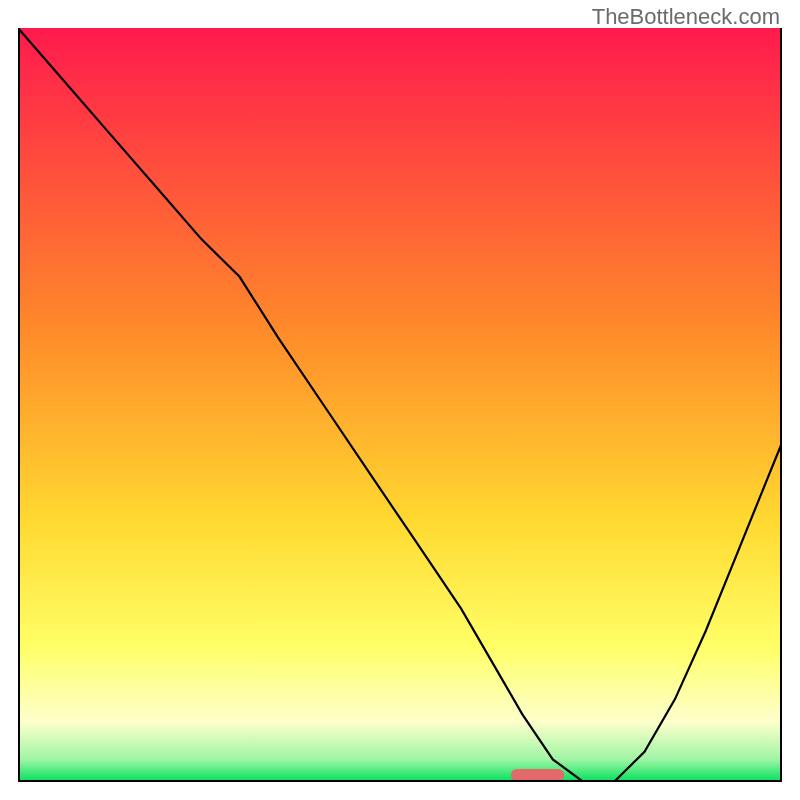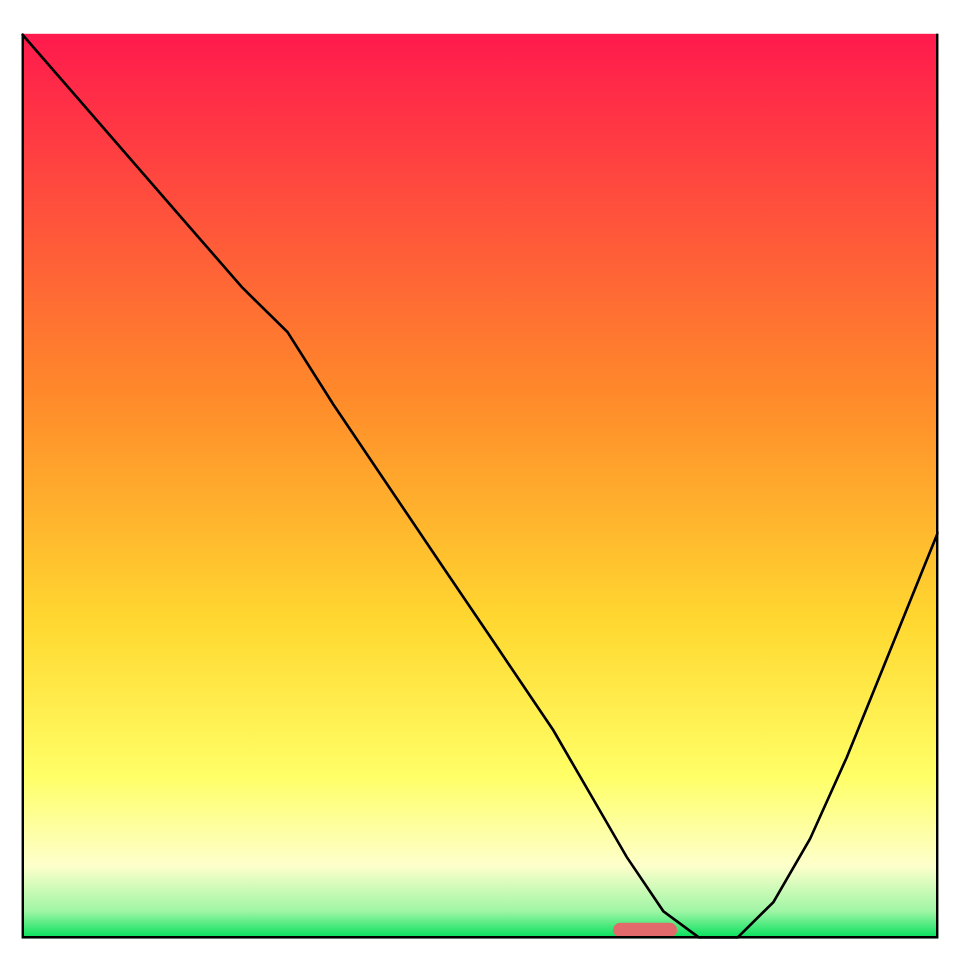--- a/index.html
+++ b/index.html
@@ -31,20 +31,21 @@
   .chart-svg {
     width: 100%;
     height: 100%;
     display: block;
   }
 </style>
 </head>
 <body>
 
 <div class="container">
+  <div class="attribution">TheBottleneck.com</div>
   <div class="plot-area">
     <svg class="chart-svg" viewBox="0 0 764 754" preserveAspectRatio="none">
       <defs>
         <linearGradient id="bgGrad" x1="0" y1="0" x2="0" y2="1">
             <stop offset="0%" stop-color="#ff1a4d"></stop>
             <stop offset="40%" stop-color="#ff8a2a"></stop>
             <stop offset="65%" stop-color="#ffd830"></stop>
             <stop offset="82%" stop-color="#ffff66"></stop>
             <stop offset="92%" stop-color="#fdffcb"></stop>
             <stop offset="97%" stop-color="#9ff5a5"></stop>

